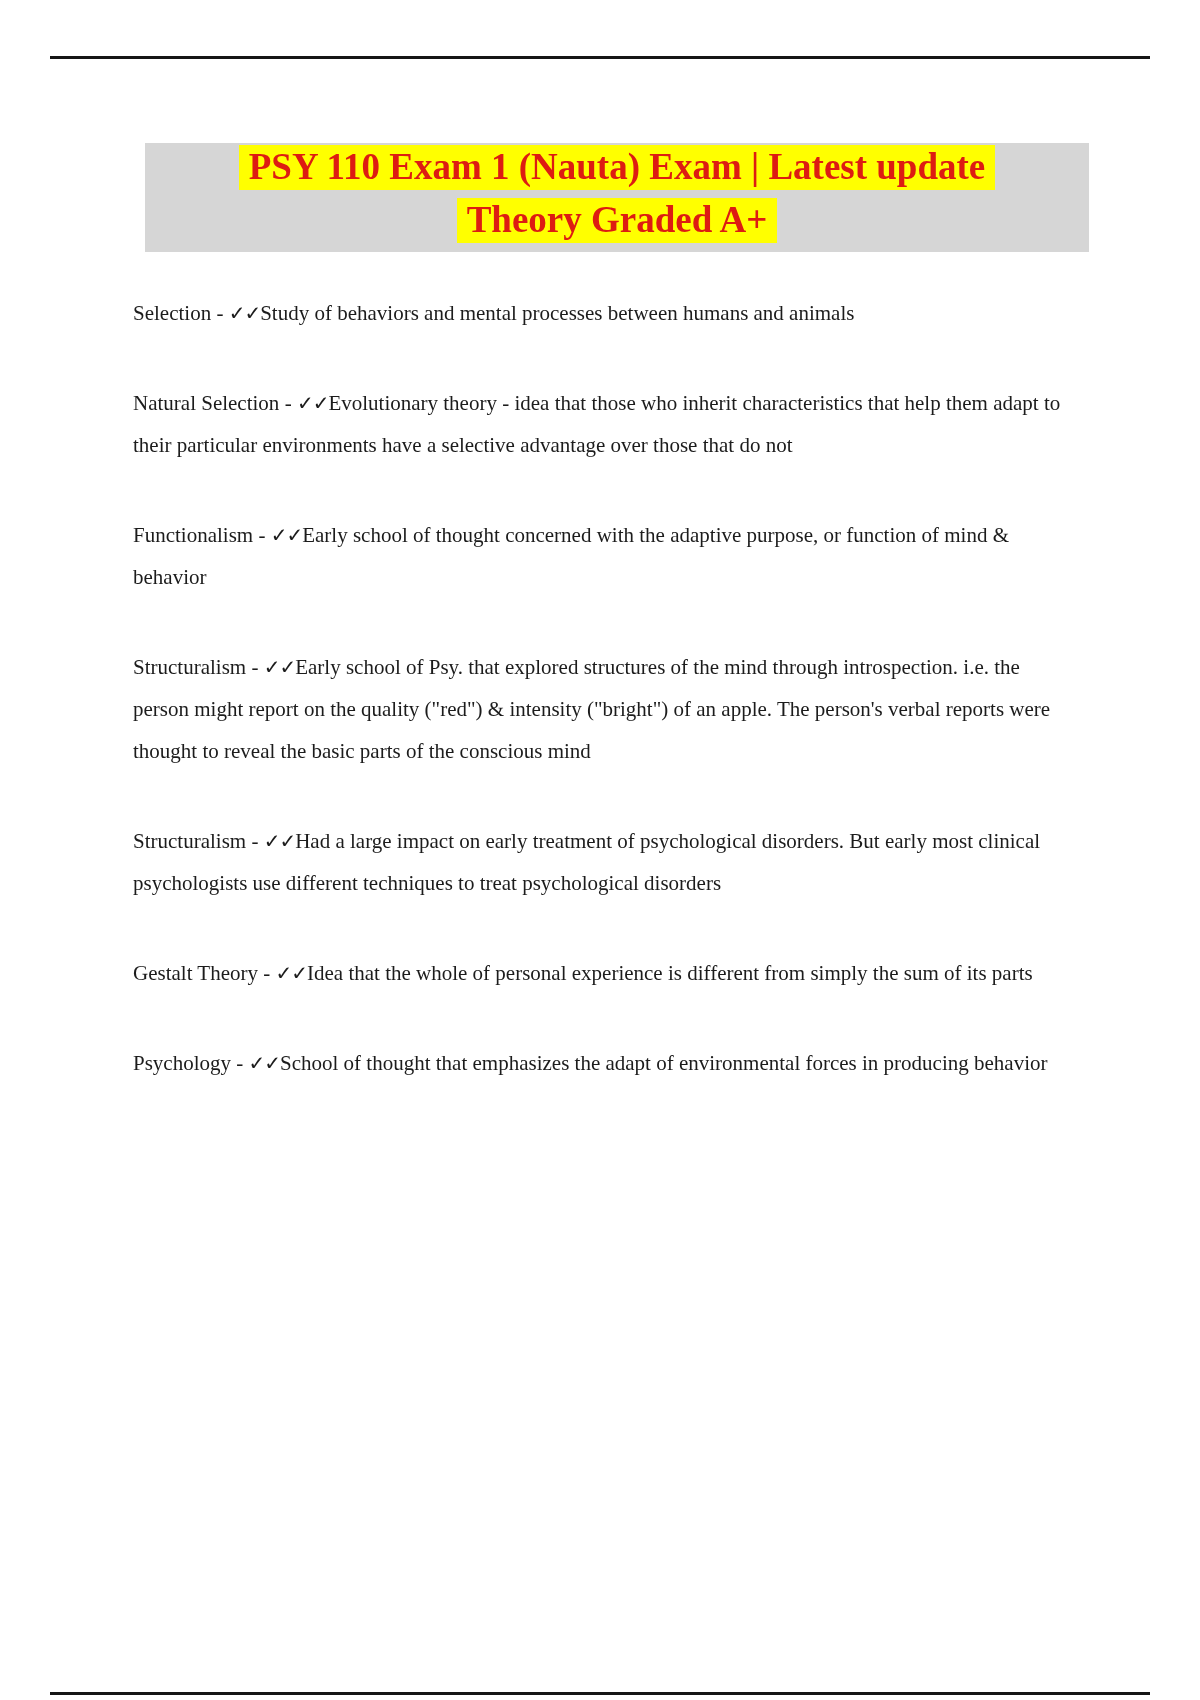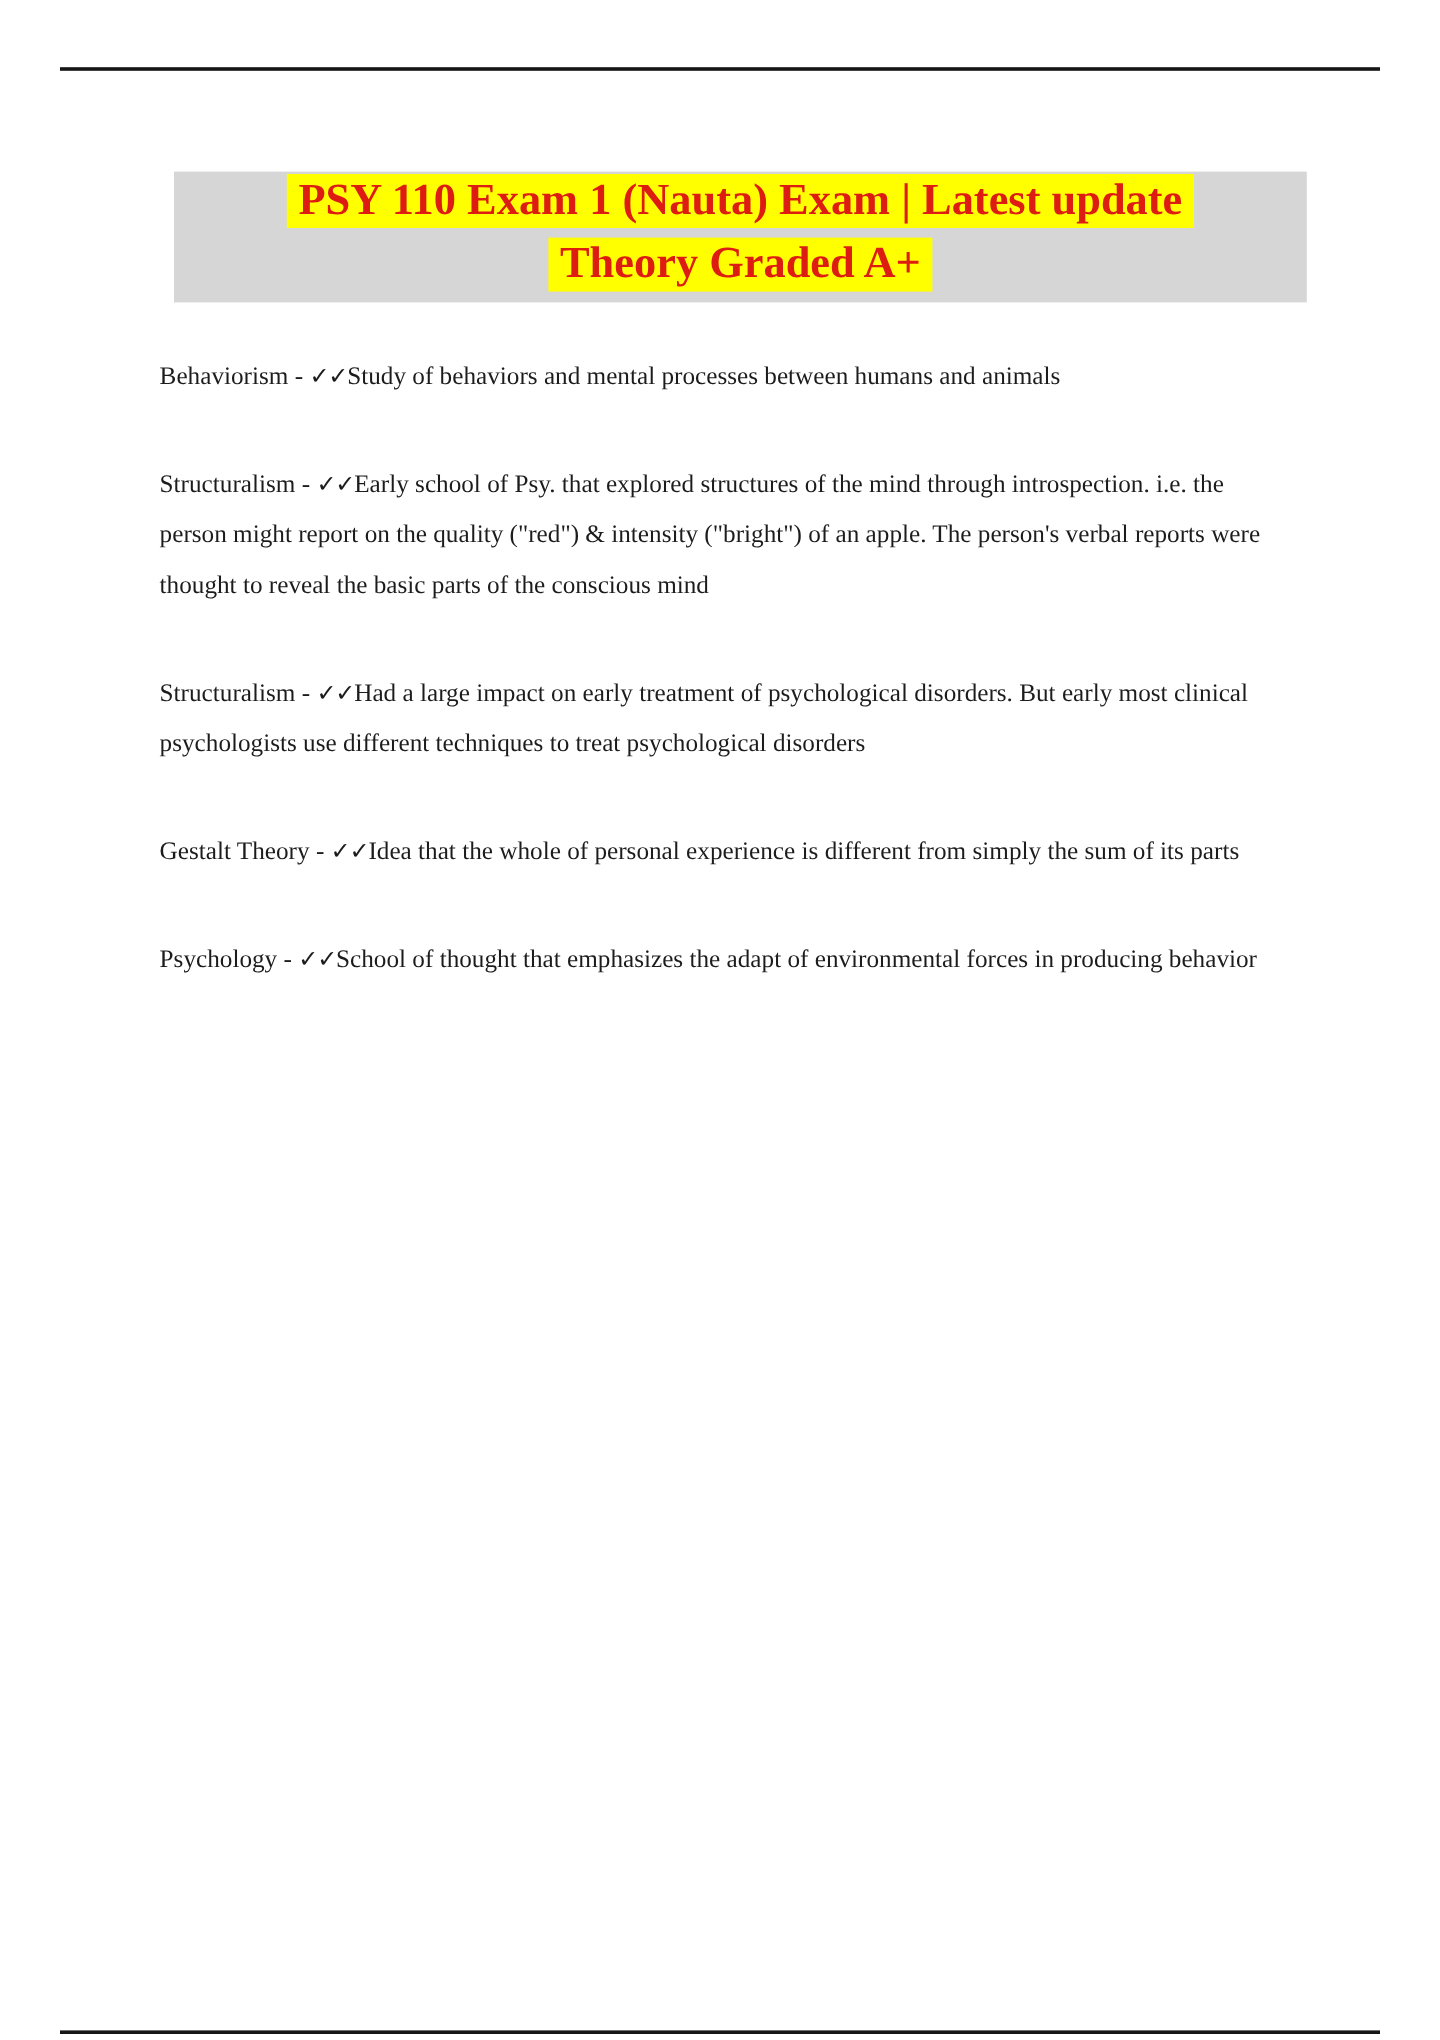--- a/index.html
+++ b/index.html
@@ -74,23 +74,25 @@
     <div class="title-line">
       <span class="title-hl">PSY 110 Exam 1 (Nauta) Exam | Latest update</span>
     </div>
     <div class="title-line">
       <span class="title-hl">Theory Graded A+</span>
     </div>
   </div>
 
   <div class="entries">
 
-    <p class="entry"><span class="term">Behaviorism</span><span class="sep"> - </span><span class="marks">✓✓</span><span class="def">Study of behaviors and mental processes between humans and animals</span></p>
+    <p class="entry"><span class="term">Selection</span><span class="sep"> - </span><span class="marks">✓✓</span><span class="def">Study of behaviors and mental processes between humans and animals</span></p>
 
+    <p class="entry"><span class="term">Natural Selection</span><span class="sep"> - </span><span class="marks">✓✓</span><span class="def">Evolutionary theory - idea that those who inherit characteristics that help them adapt to their particular environments have a selective advantage over those that do not</span></p>
 
+    <p class="entry"><span class="term">Functionalism</span><span class="sep"> - </span><span class="marks">✓✓</span><span class="def">Early school of thought concerned with the adaptive purpose, or function of mind &amp; behavior</span></p>
 
     <p class="entry"><span class="term">Structuralism</span><span class="sep"> - </span><span class="marks">✓✓</span><span class="def">Early school of Psy. that explored structures of the mind through introspection. i.e. the person might report on the quality ("red") &amp; intensity ("bright") of an apple. The person's verbal reports were thought to reveal the basic parts of the conscious mind</span></p>
 
     <p class="entry"><span class="term">Structuralism</span><span class="sep"> - </span><span class="marks">✓✓</span><span class="def">Had a large impact on early treatment of psychological disorders. But early most clinical psychologists use different techniques to treat psychological disorders</span></p>
 
     <p class="entry"><span class="term">Gestalt Theory</span><span class="sep"> - </span><span class="marks">✓✓</span><span class="def">Idea that the whole of personal experience is different from simply the sum of its parts</span></p>
 
     <p class="entry"><span class="term">Psychology</span><span class="sep"> - </span><span class="marks">✓✓</span><span class="def">School of thought that emphasizes the adapt of environmental forces in producing behavior</span></p>
 
   </div>

